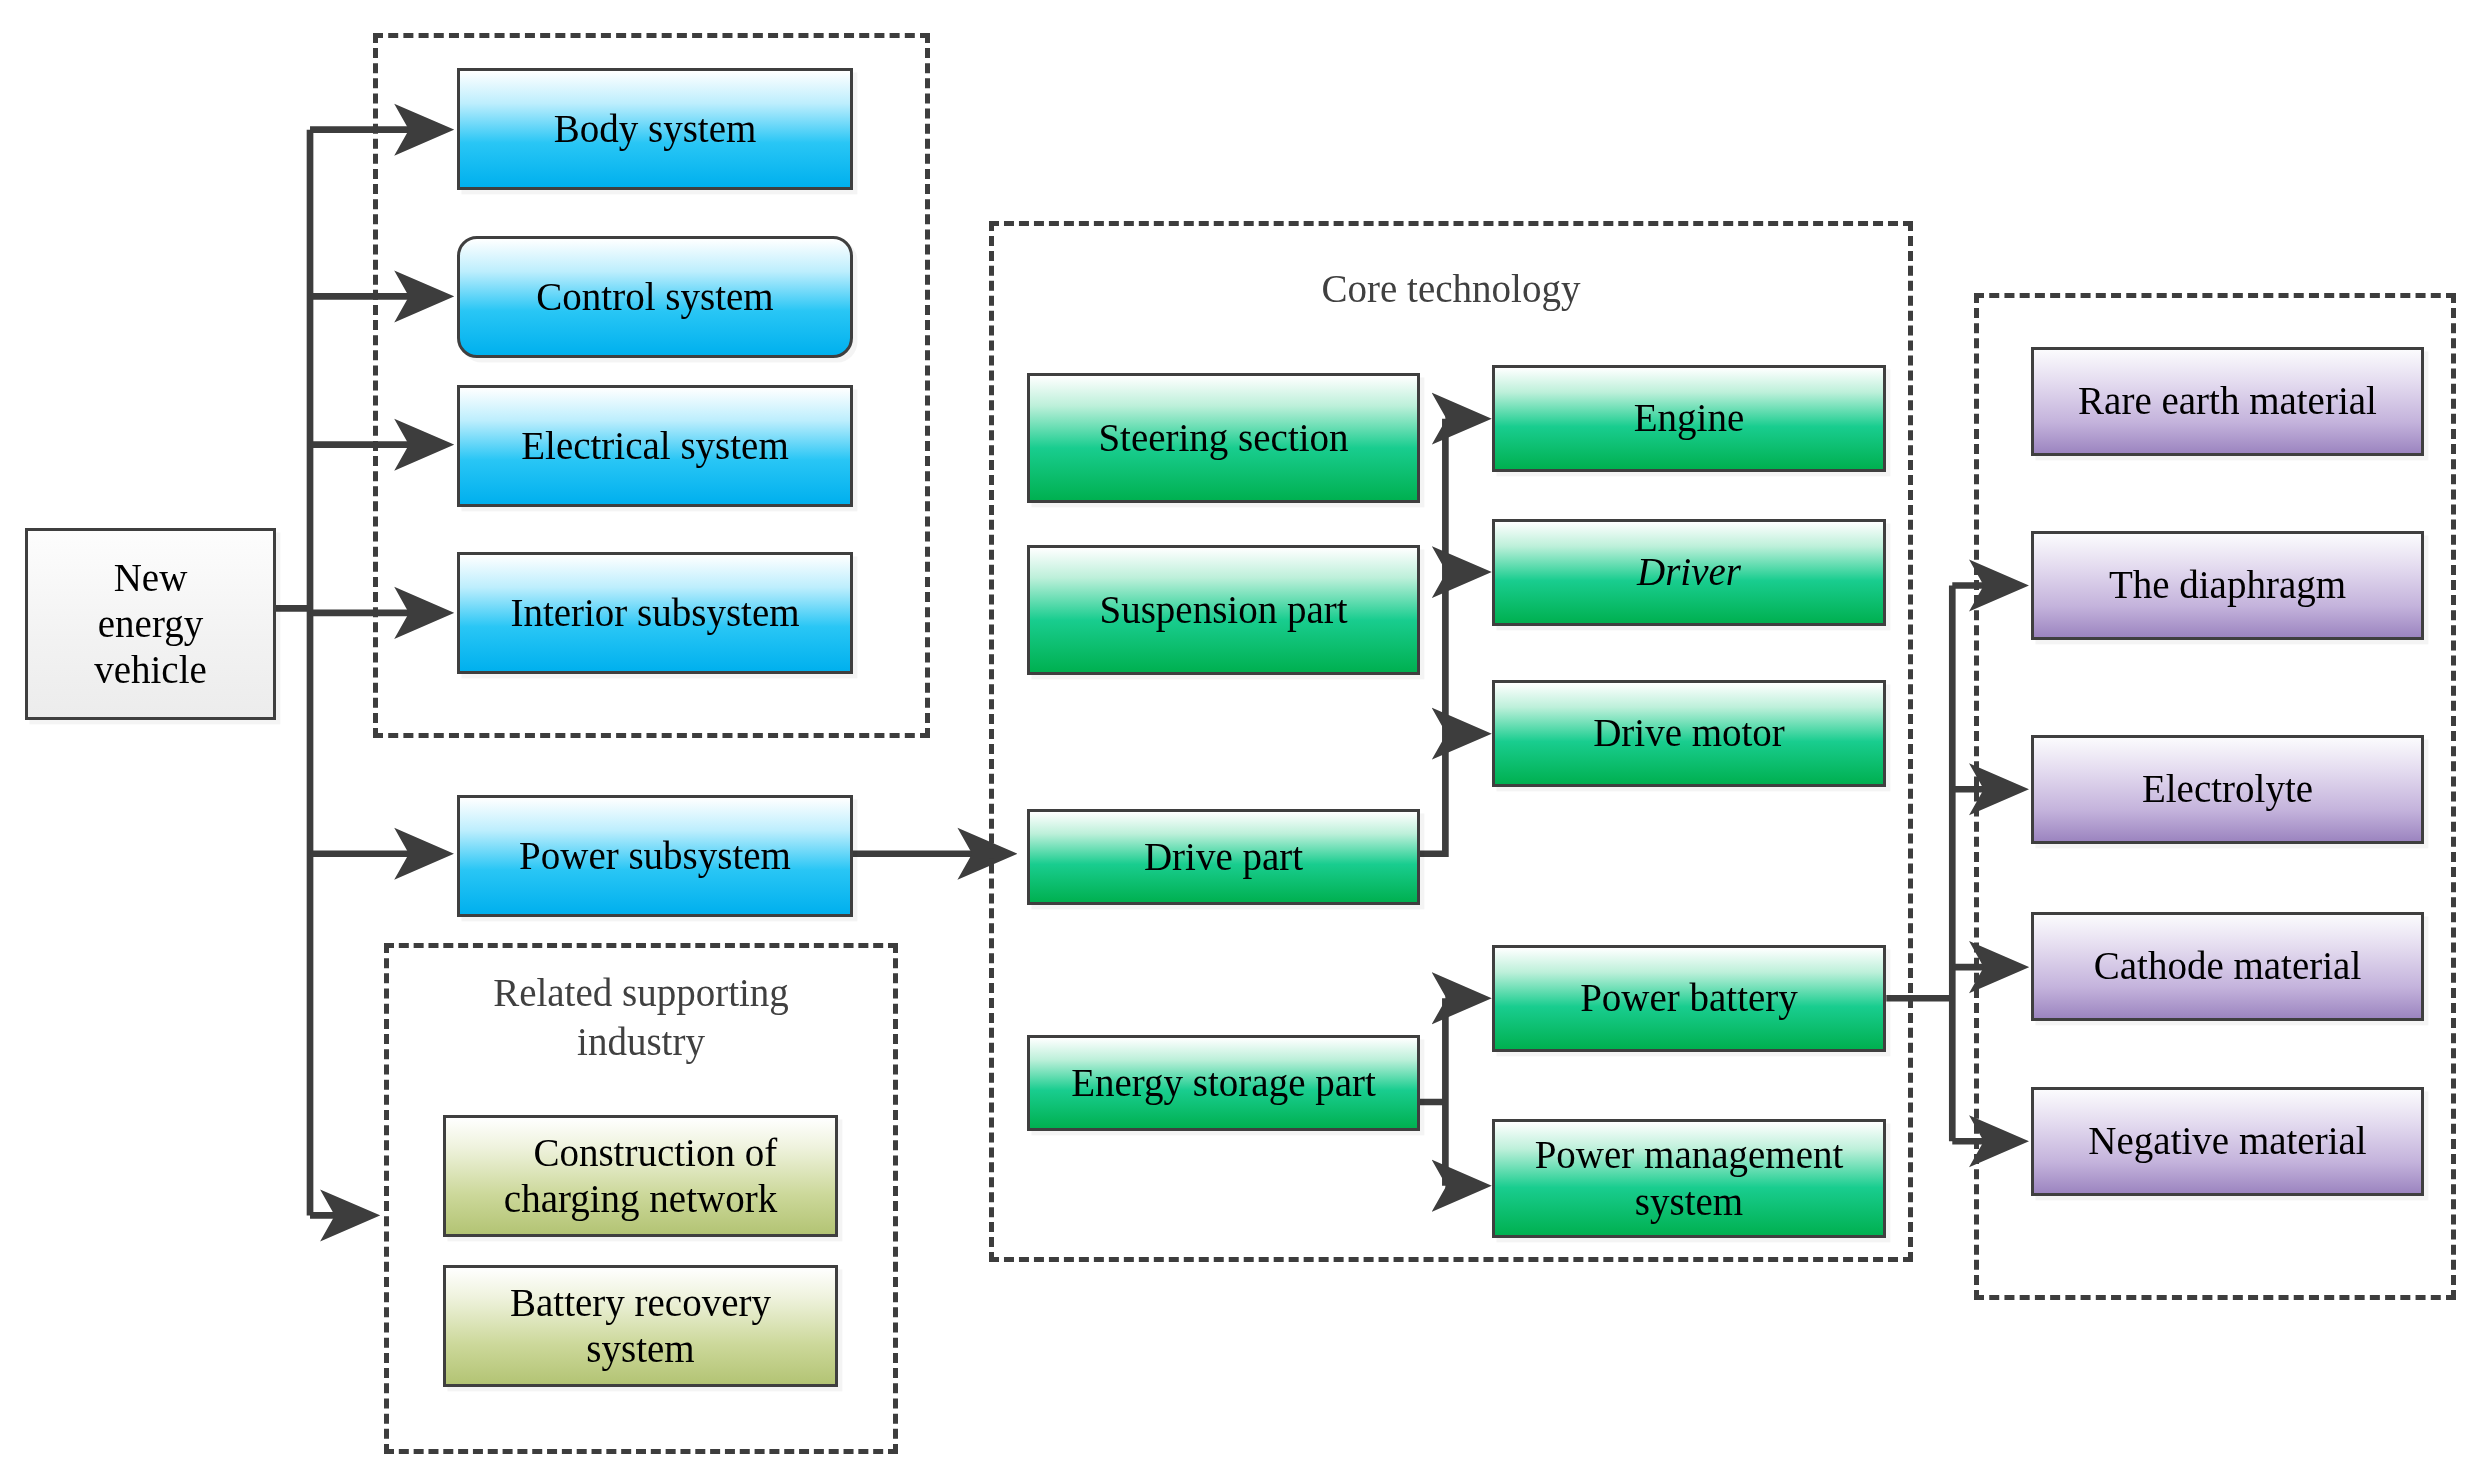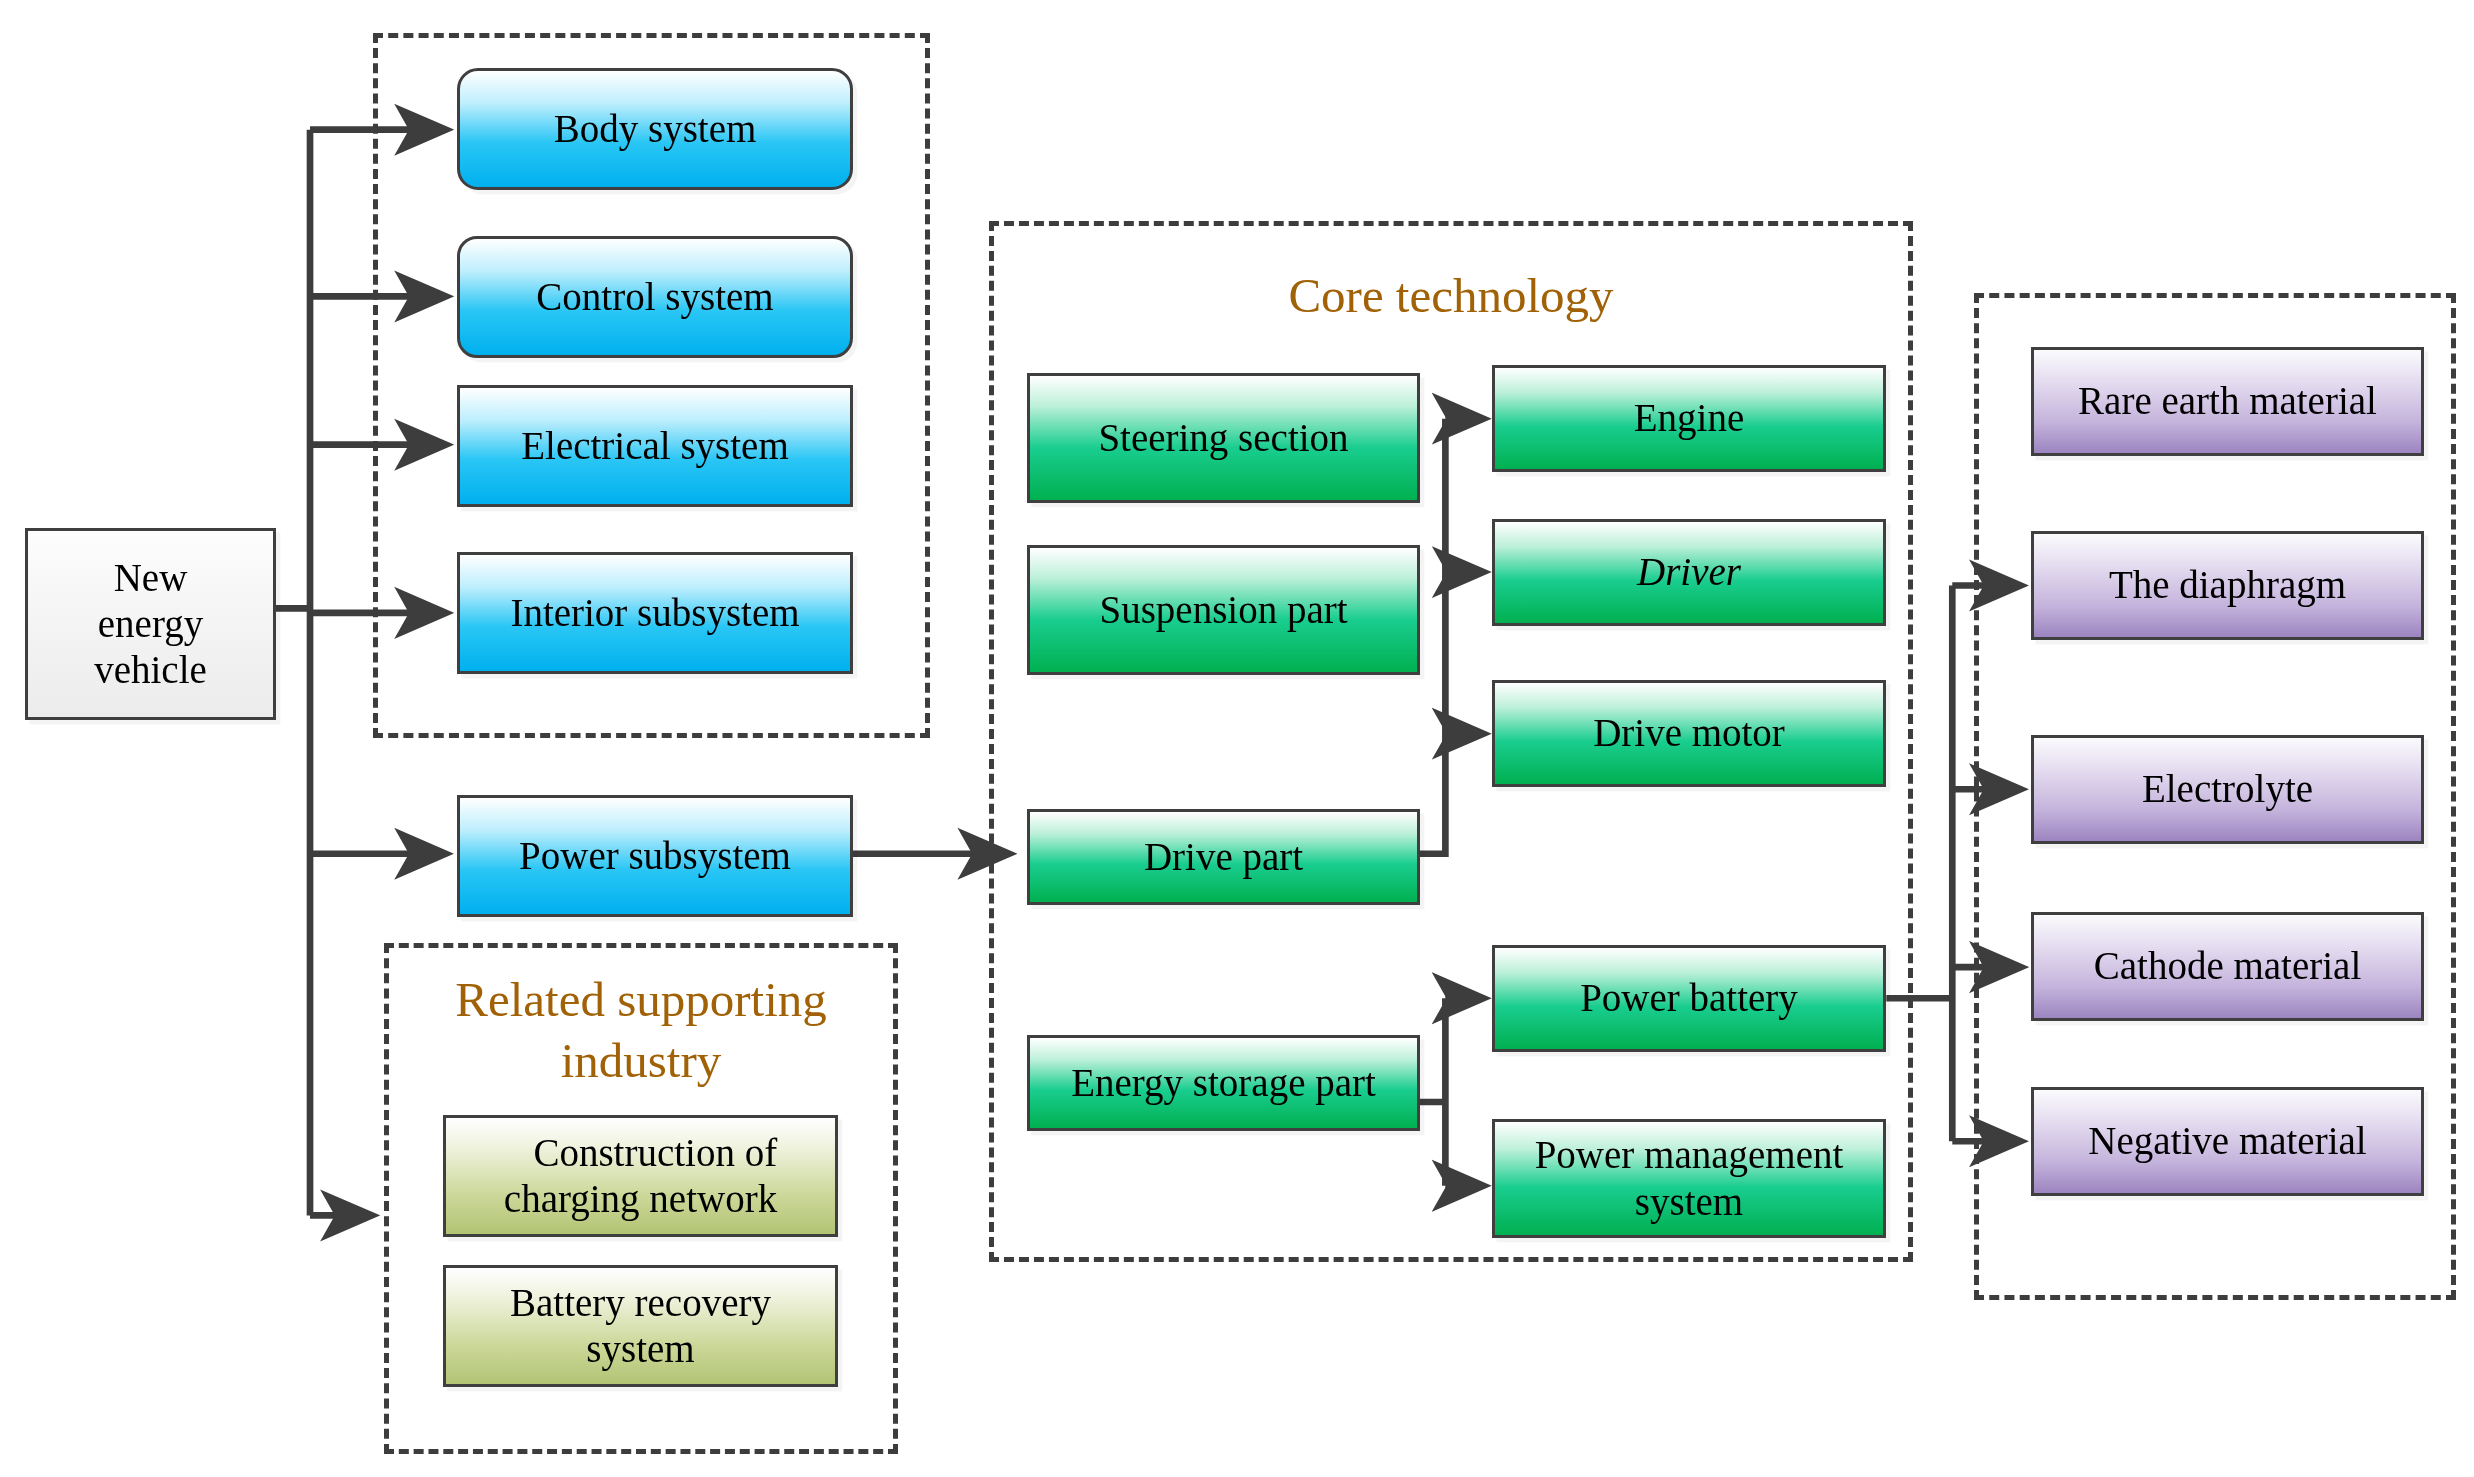--- a/index.html
+++ b/index.html
@@ -15,22 +15,22 @@
   
   .group{
     position:absolute;
     border:5.2px dashed #3d3d3d;
     box-sizing:border-box;
     background:transparent;
   }
   .group-title{
     position:absolute;
     text-align:center;
-    font-size:49px;
-    color:#a16207;
+    font-size:39px;
+    color:#404040;
     line-height:1.25;
     white-space:pre-line;
   }
   
   .node{
     position:absolute;
     box-sizing:border-box;
     border:3px solid #3f3f3f;
     display:flex;
     align-items:center;
@@ -122,21 +122,21 @@
   <div class="group" style="left:384px;top:943px;width:514px;height:511px;"></div>
   <div class="group-title" style="left:384px;top:969px;width:514px;">Related supporting
 industry</div>
 
   <div class="group" style="left:1974px;top:293px;width:482px;height:1007px;"></div>
 
   <div class="node plain" style="left:25px;top:528px;width:251px;height:192px;white-space:pre-line;">New
 energy
 vehicle</div>
 
-  <div class="node blue" style="left:457px;top:68px;width:396px;height:122px;border-radius:21px;">Body system</div>
+  <div class="node blue" style="left:457px;top:68px;width:396px;height:122px;">Body system</div>
   <div class="node blue" style="left:457px;top:236px;width:396px;height:122px;border-radius:20px;">Control system</div>
   <div class="node blue" style="left:457px;top:385px;width:396px;height:122px;">Electrical system</div>
   <div class="node blue" style="left:457px;top:552px;width:396px;height:122px;">Interior subsystem</div>
 
   <div class="node blue" style="left:457px;top:795px;width:396px;height:122px;">Power subsystem</div>
 
   <div class="node olive" style="left:443px;top:1115px;width:395px;height:122px;white-space:pre-line;text-align:right;">Construction of
 charging network</div>
   <div class="node olive" style="left:443px;top:1265px;width:395px;height:122px;white-space:pre-line;">Battery recovery
 system</div>

